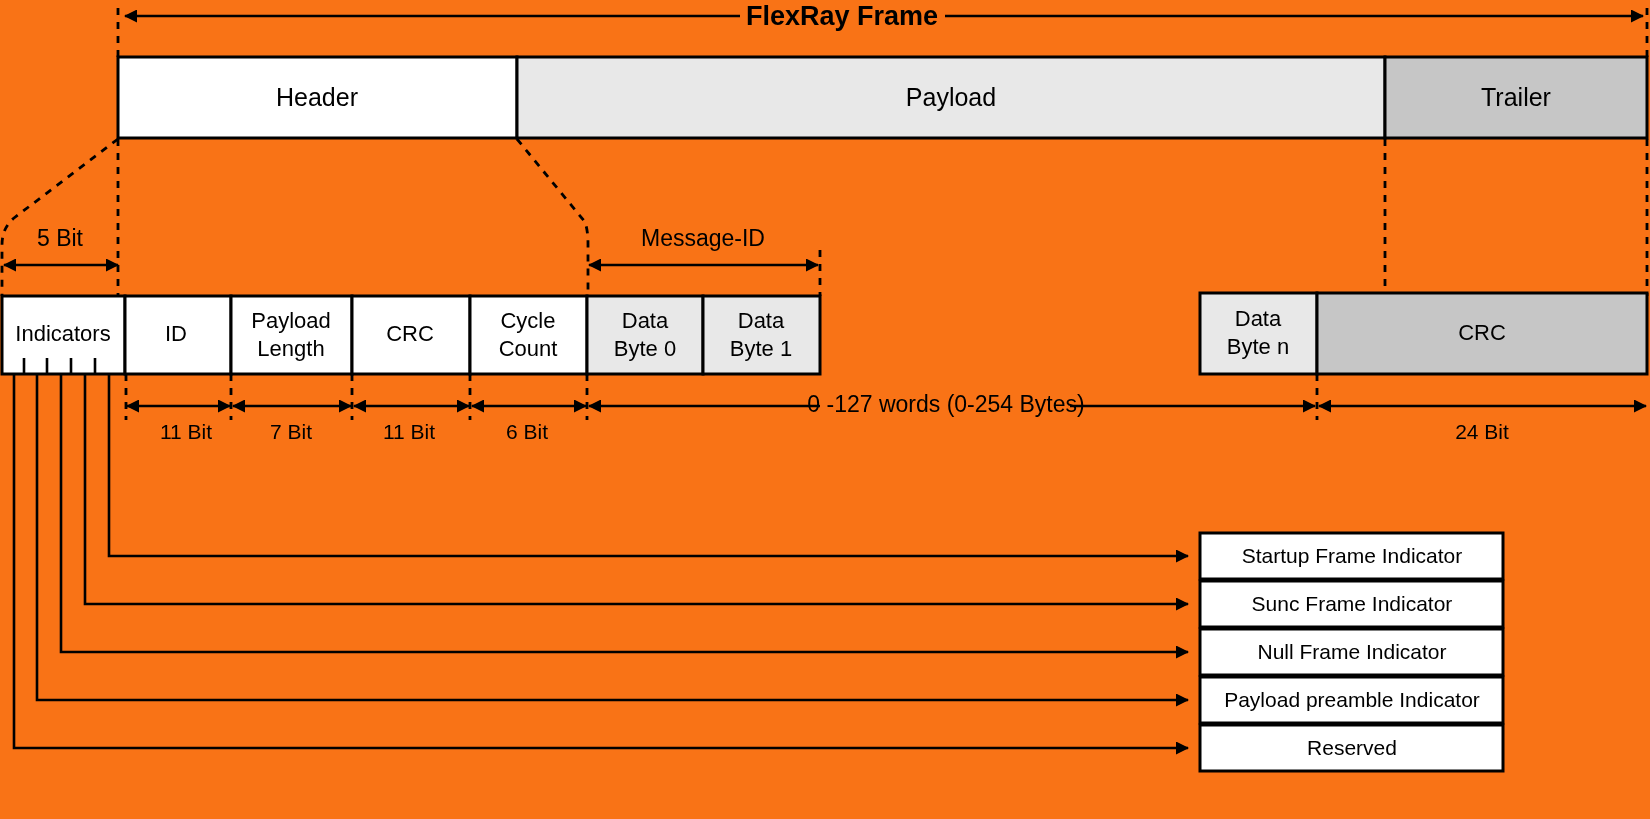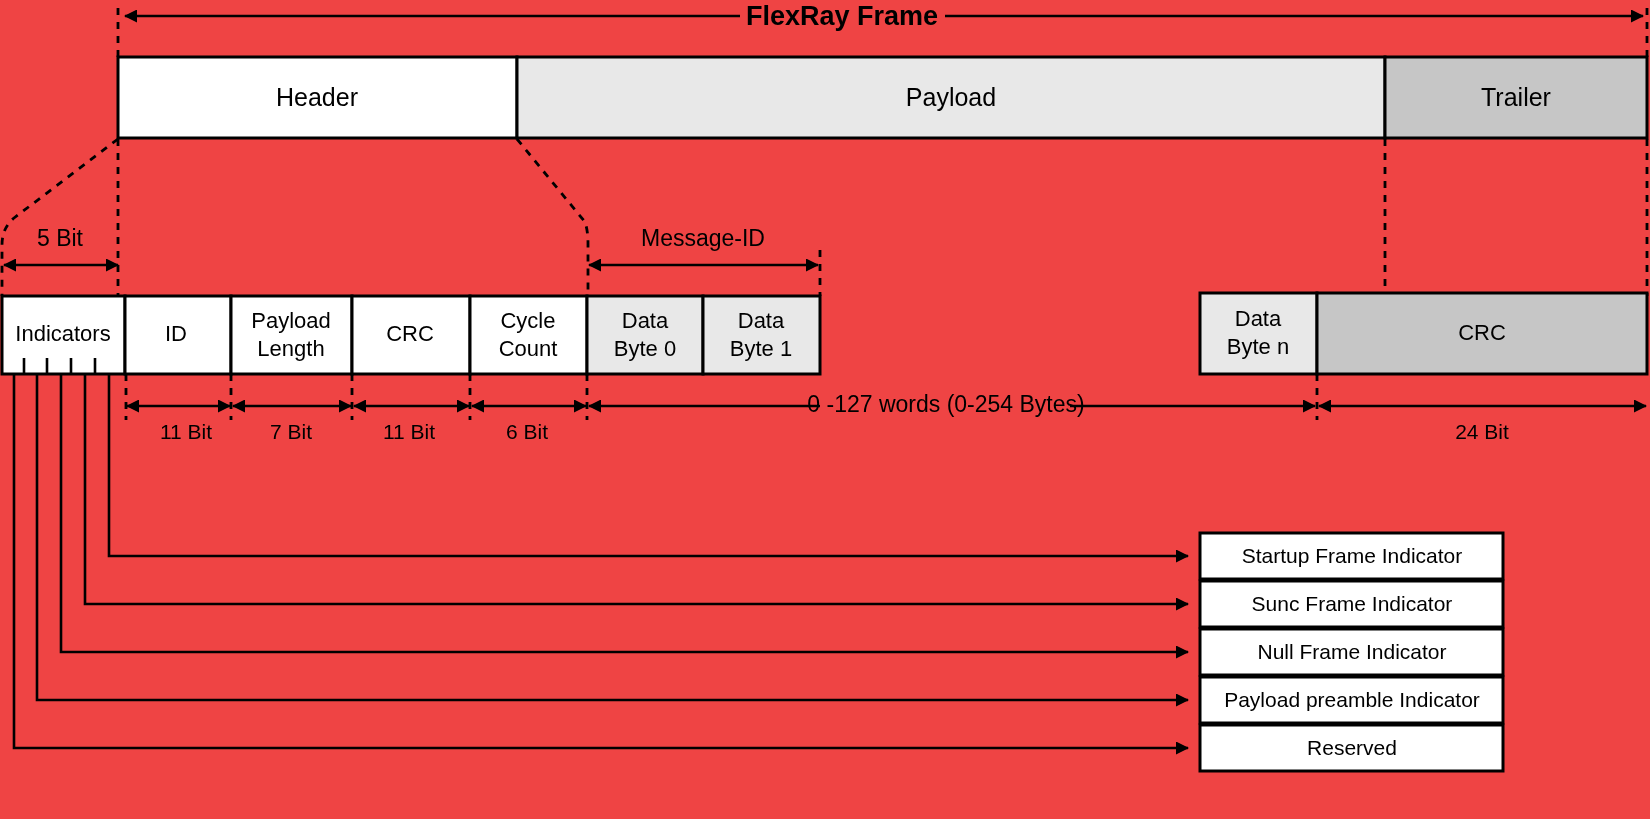--- a/index.html
+++ b/index.html
@@ -4,21 +4,21 @@
 <style>
   html, body {
     margin: 0;
     padding: 0;
     background: #ffffff;
   }
   #stage {
     position: relative;
     width: 1650px;
     height: 819px;
-    background: #ef4444;
+    background: #f97316;
     font-family: "Liberation Sans", sans-serif;
     overflow: hidden;
   }
   svg#diagram {
     position: absolute;
     top: 0;
     left: 0;
     width: 1650px;
     height: 819px;
     display: block;

